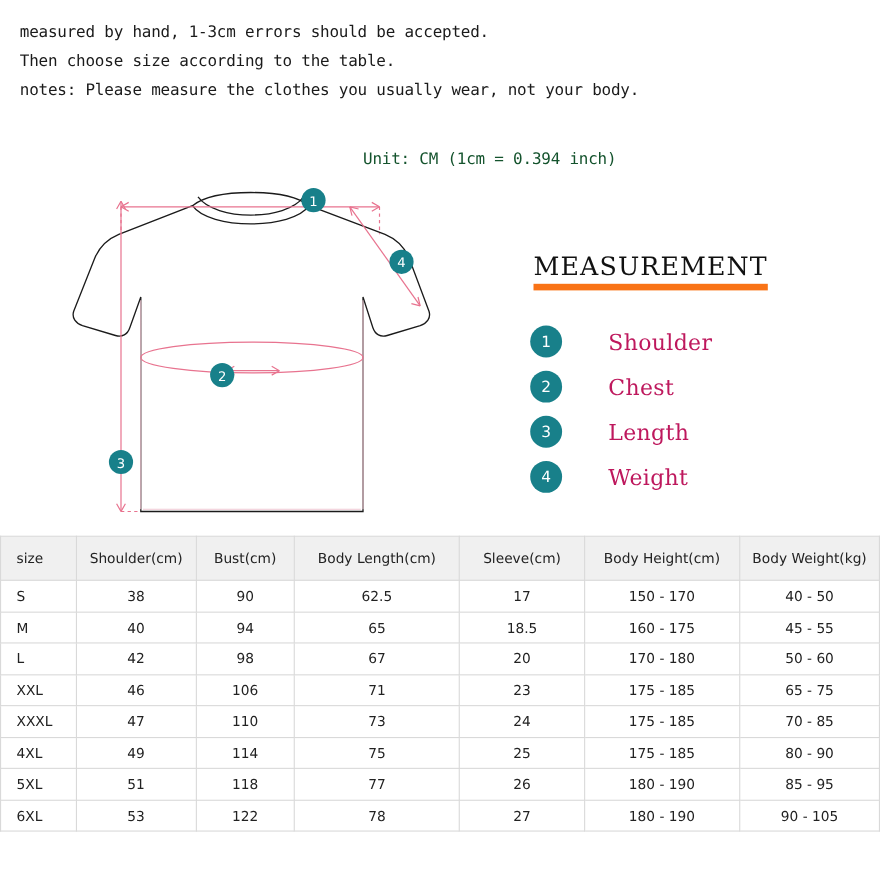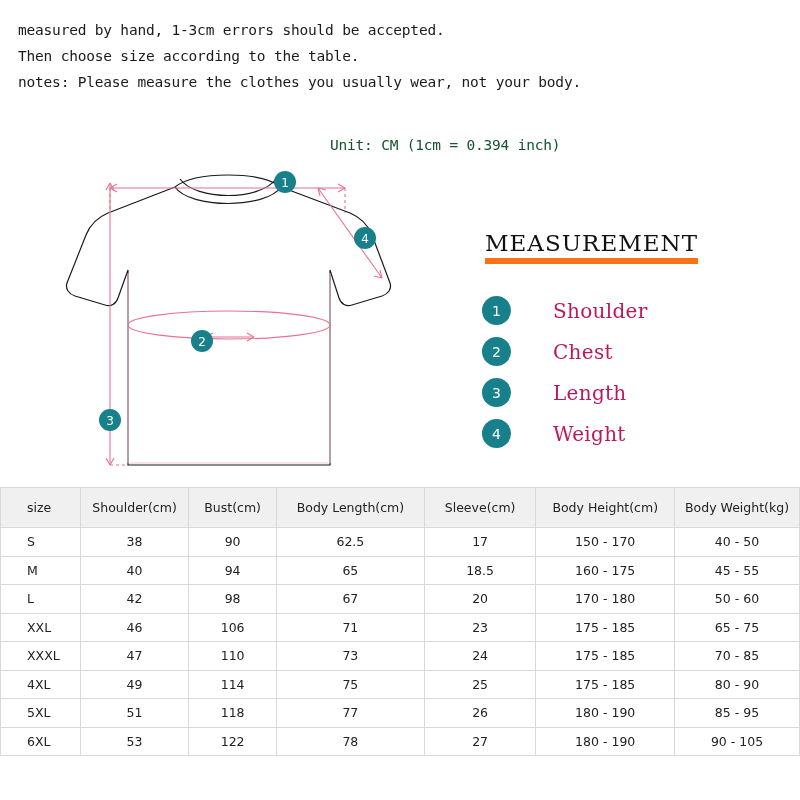--- a/index.html
+++ b/index.html
@@ -130,21 +130,21 @@
   }
   .size-table thead th {
     background: #f0f0f0;
     font-size: 12.5px;
     color: #222222;
     height: 39px;
   }
   .size-table thead th.col-size,
   .size-table tbody td.col-size {
     text-align: left;
-    padding-left: 26px;
+    padding-left: 14px;
   }
   .size-table tbody td {
     background: #ffffff;
   }
   .col-size    { width: 55px; }
   .col-shoulder{ width: 110px; }
   .col-bust    { width: 90px; }
   .col-length  { width: 155px; }
   .col-sleeve  { width: 115px; }
   .col-height  { width: 145px; }

